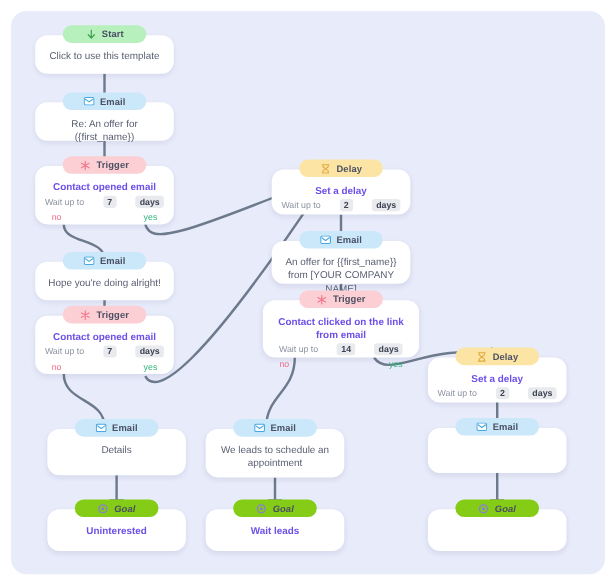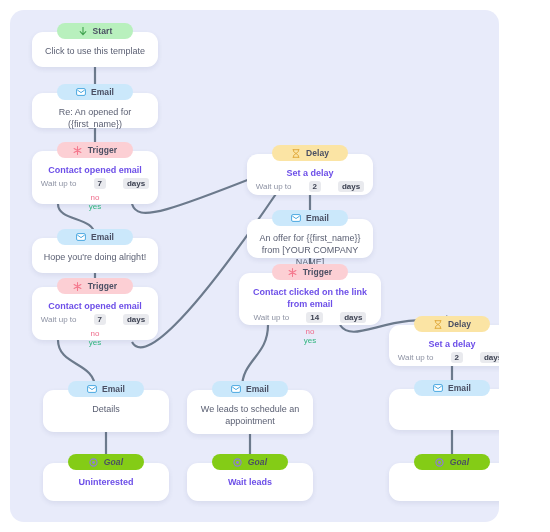--- a/index.html
+++ b/index.html
@@ -10,21 +10,21 @@
   body {
     width: 550px;
     height: 532px;
     font-family: "Liberation Sans", sans-serif;
     overflow: hidden;
   }
   #canvas {
     position: absolute;
     left: 10px;
     top: 10px;
-    width: 489px;
+    width: 540px;
     height: 512px;
     background: #e8ebfa;
     border-radius: 14px;
     overflow: hidden;
   }
   #edges {
     position: absolute;
     left: 0; top: 0;
     width: 530px; height: 512px;
     pointer-events: none;
@@ -102,21 +102,20 @@
     padding: 1px 4px;
     font-size: 8px;
     font-weight: bold;
     color: #3d4252;
   }
   .branches {
     display: flex;
     justify-content: space-between;
     margin-top: 4px;
     padding: 0 7px;
-    flex-direction: column;
   }
   .bno  { font-size: 8px; color: #ef6b8a; }
   .byes { font-size: 8px; color: #2fb57e; }
 </style>
 </head>
 <body>
 
 <div id="canvas">
 
   <svg id="edges" viewBox="0 0 530 512">
@@ -174,21 +173,21 @@
   <div class="node" style="left:22px; top:83px; width:126px; height:35px;">
     <div class="badge badge-email">
       <span class="bicon">
         <svg width="10" height="8" viewBox="0 0 10 8">
             <rect x="0.6" y="0.6" width="8.8" height="6.8" rx="1.3" stroke="#4aa8e0" stroke-width="1" fill="#fff"></rect>
             <path d="M1.6,2.2 L5,4.6 L8.4,2.2" stroke="#4aa8e0" stroke-width="1" fill="none" stroke-linecap="round"></path>
           </svg>
       </span>
       <span class="blabel">Email</span>
     </div>
-    <div class="title">Re: An opened for ({first_name})</div>
+    <div class="title">Re: An offer for ({first_name})</div>
   </div>
 
   <div class="node" style="left:22px; top:141px; width:126px; height:53px;">
     <div class="badge badge-trigger">
       <span class="bicon">
         <svg width="9" height="9" viewBox="0 0 9 9">
             <path d="M4.5,0.6 L4.5,8.4 M1.1,2.5 L7.9,6.5 M7.9,2.5 L1.1,6.5" stroke="#f4798e" stroke-width="1.1" stroke-linecap="round"></path>
           </svg>
       </span>
       <span class="blabel">Trigger</span>

